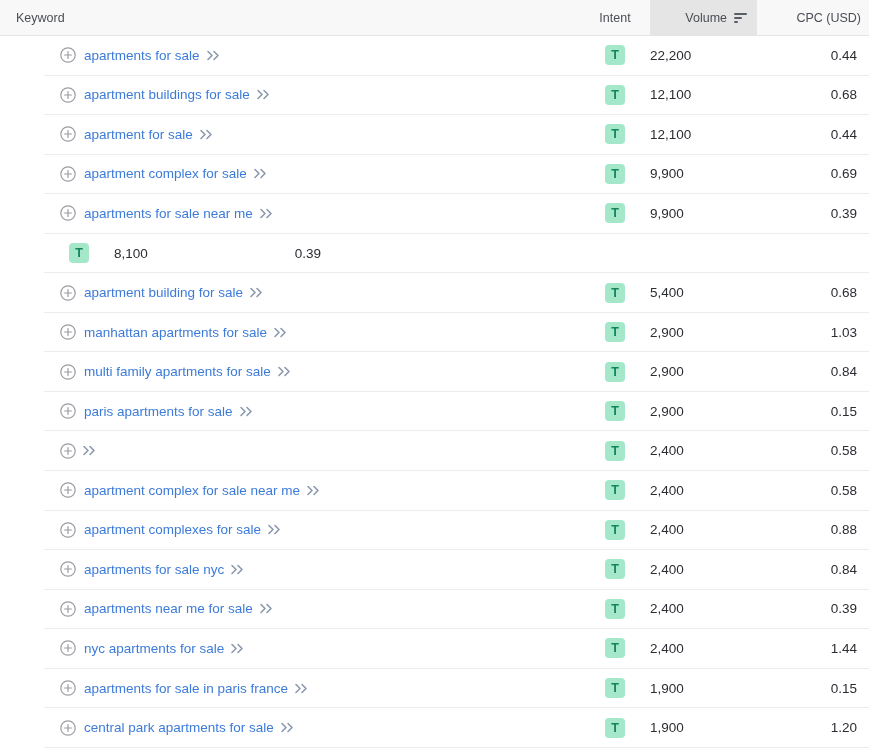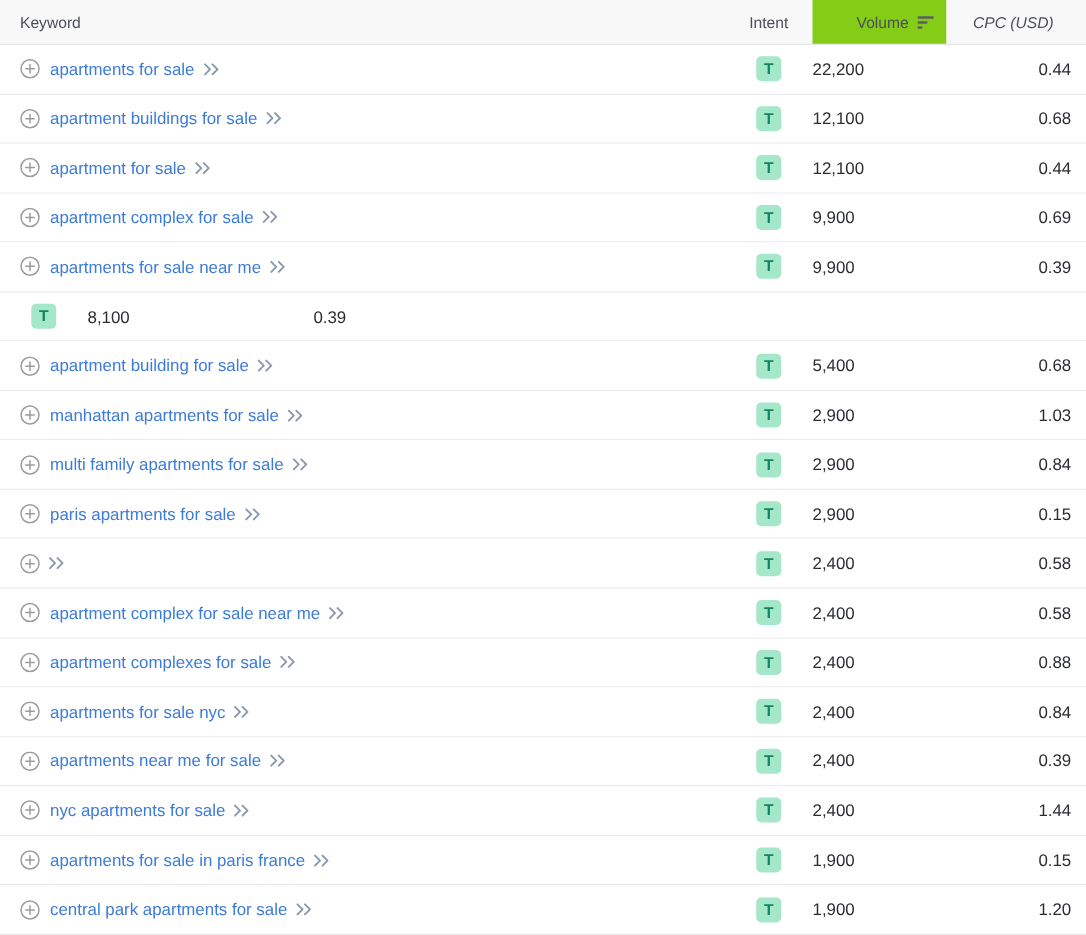--- a/index.html
+++ b/index.html
@@ -22,32 +22,32 @@
   .thead {
     display: flex; align-items: stretch; height: 36px; flex: 0 0 36px;
     background: #f8f8f9; border-bottom: 1px solid #e4e5e8;
     font-size: 12.5px; color: #4b4e55;
   }
   .th { display: flex; align-items: center; }
   .th-keyword { flex: 1 1 auto; padding-left: 16px; }
   .th-intent  { width: 70px; flex: 0 0 70px; justify-content: center; }
   .th-volume  {
     width: 107px; flex: 0 0 107px; justify-content: flex-end;
-    padding-right: 10px; background: #84cc16; gap: 7px; cursor: pointer;
-  }
-  .th-cpc     { width: 112px; flex: 0 0 112px; justify-content: flex-end; padding-right: 26px; font-style: italic; }
+    padding-right: 10px; background: #e5e5e5; gap: 7px; cursor: pointer;
+  }
+  .th-cpc     { width: 112px; flex: 0 0 112px; justify-content: flex-end; padding-right: 8px; }
 
   .sort-icon { display: inline-flex; flex-direction: column; align-items: flex-start; gap: 2px; }
   .sort-icon i { display: block; height: 2px; background: #5a5e66; border-radius: 1px; }
   .sort-icon i:nth-child(1) { width: 13px; }
   .sort-icon i:nth-child(2) { width: 8px; }
   .sort-icon i:nth-child(3) { width: 4px; }
 
   
-  .tbody { flex: 1 1 auto; }
+  .tbody { flex: 1 1 auto; margin-left: 44px; }
   .row {
     display: flex; align-items: center; height: 39.55px;
     border-bottom: 1px solid var(--row-border); background: #ffffff;
   }
   .cell-keyword { flex: 1 1 auto; display: flex; align-items: center; padding-left: 16px; gap: 8px; min-width: 0; }
   .cell-intent  { width: 70px; flex: 0 0 70px; display: flex; justify-content: center; }
   .cell-volume  { width: 107px; flex: 0 0 107px; padding-right: 14px;
                   font-size: 13.5px; color: var(--num-text); }
   .cell-cpc     { width: 112px; flex: 0 0 112px; text-align: right; padding-right: 12px;
                   font-size: 13.5px; color: var(--num-text); }

